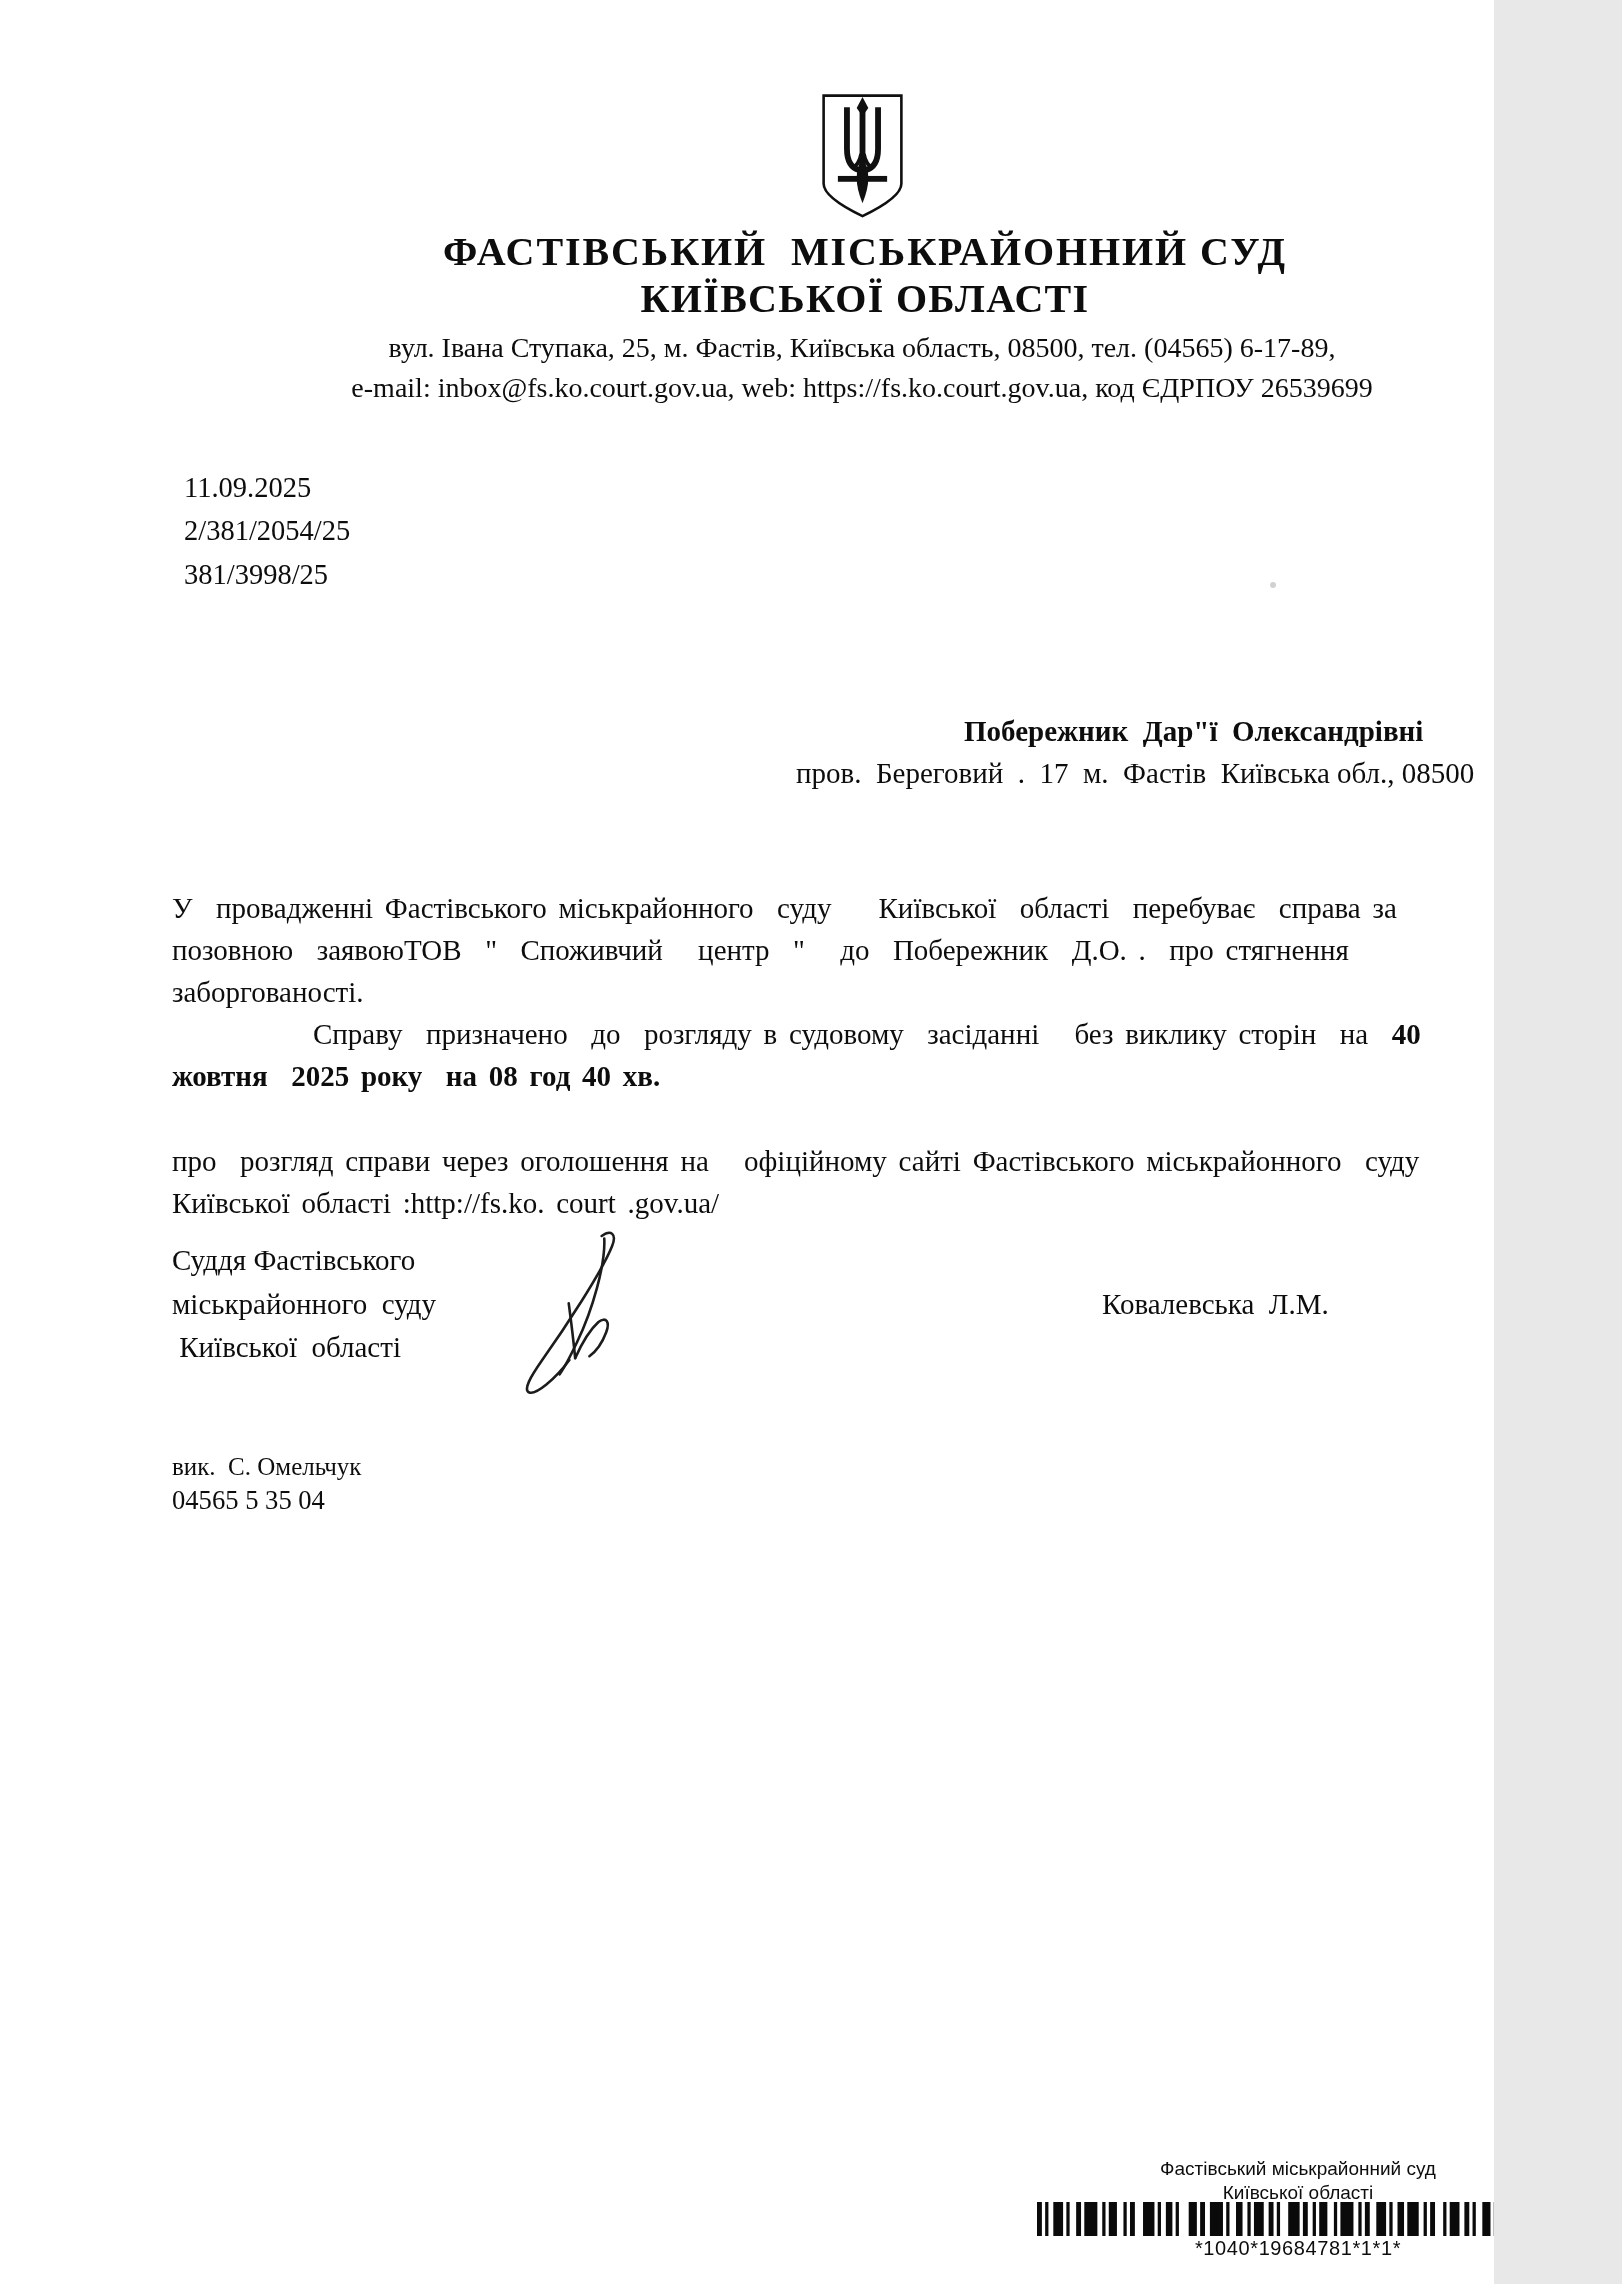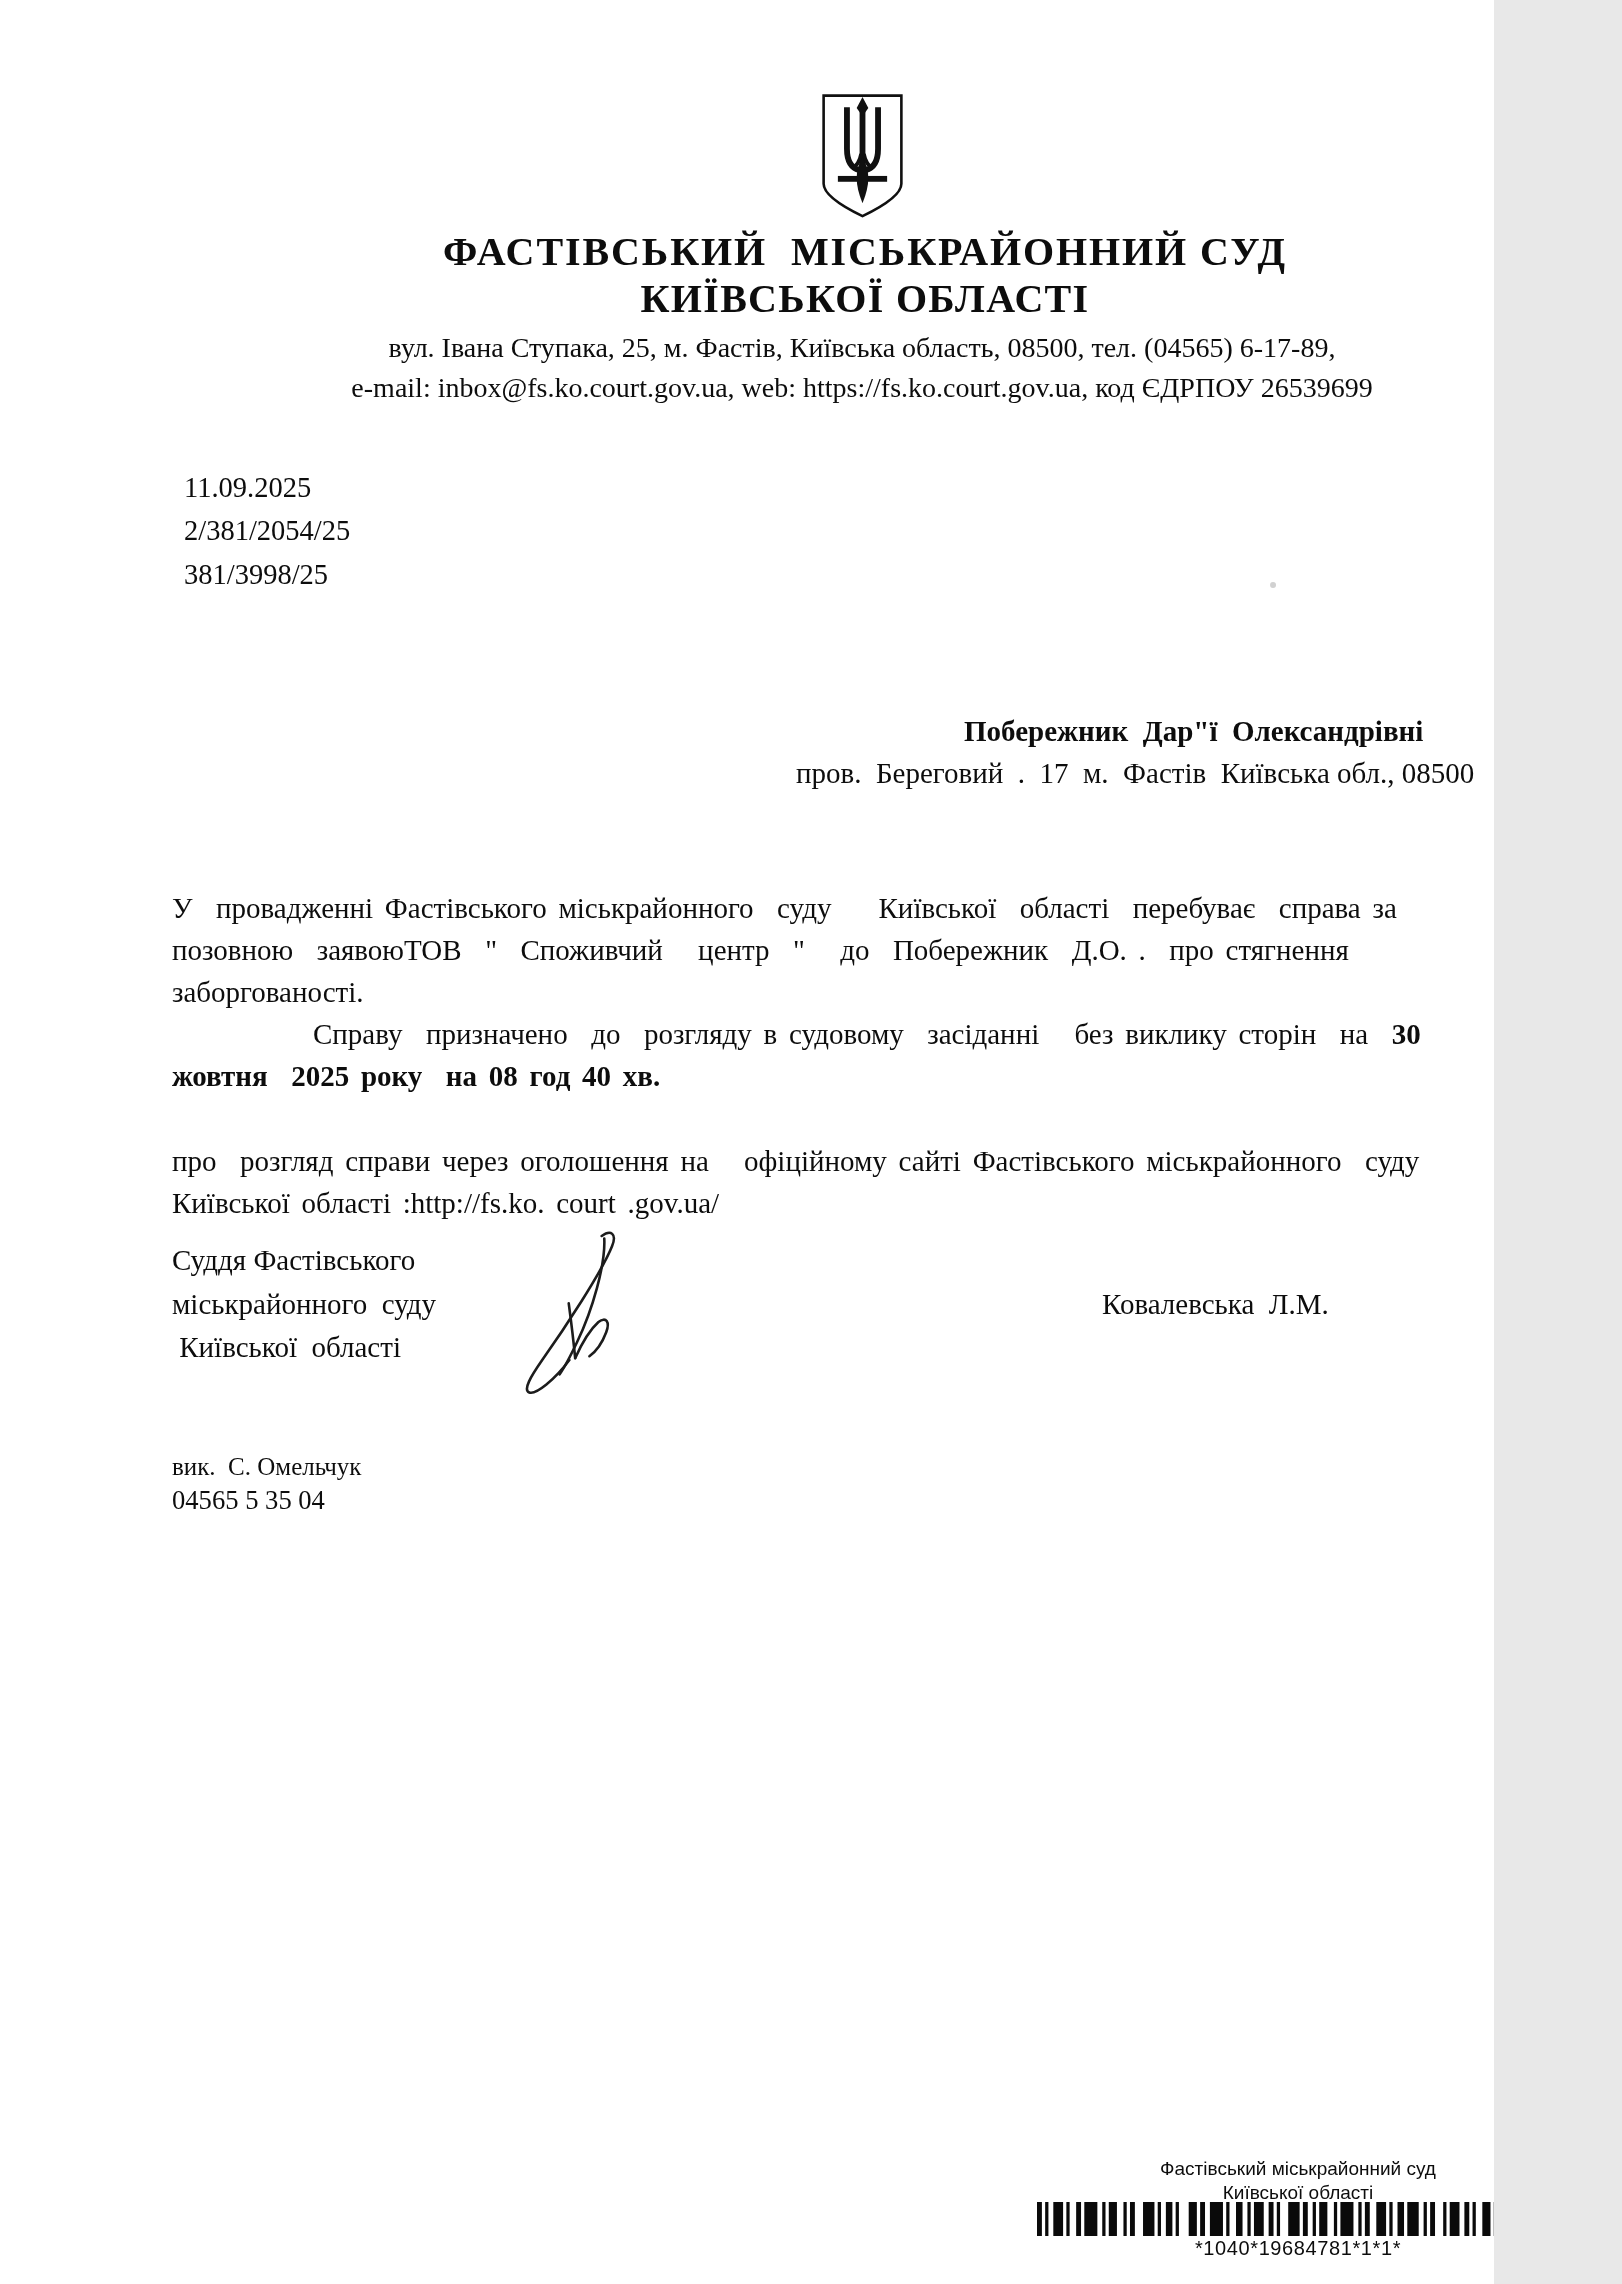--- a/index.html
+++ b/index.html
@@ -79,21 +79,21 @@
   <div class="abs ref3">381/3998/25</div>
 
   <div class="abs speck"></div>
 
   <div class="abs rc1">Побережник  Дар"ї  Олександрівні</div>
   <div class="abs rc2">пров.  Береговий  .  17  м.  Фастів  Київська обл., 08500</div>
 
   <div class="abs bl bl0"><span>У  провадженні Фастівського міськрайонного  суду    Київської  області  перебуває  справа за</span></div>
   <div class="abs bl bl1"><span>позовною  заявоюТОВ  "  Споживчий   центр  "   до  Побережник  Д.О. .  про стягнення</span></div>
   <div class="abs bl bl2"><span>заборгованості.</span></div>
-  <div class="abs bl bl3"><span>            Справу  призначено  до  розгляду в судовому  засіданні   без виклику сторін  на  </span><span style="font-weight: bold;">30</span></div>
+  <div class="abs bl bl3"><span>            Справу  призначено  до  розгляду в судовому  засіданні   без виклику сторін  на  </span><span style="font-weight: bold;">40</span></div>
   <div class="abs bl bl4"><span style="font-weight: bold;">жовтня  2025 року  на 08 год 40 хв.</span></div>
   <div class="abs bl bl7"><span>Київської області :http://fs.ko. court .gov.ua/</span></div>
   <div class="abs bl bl6"><span>про  розгляд справи через оголошення на   офіційному сайті Фастівського міськрайонного  суду</span></div>
 
   <div class="abs sg1">Суддя Фастівського</div>
   <div class="abs sg2">міськрайонного  суду</div>
   <div class="abs sg3"> Київської  області</div>
   <div class="abs judge">Ковалевська  Л.М.</div>
 
   <svg class="abs sign" viewBox="0 0 215 265">

